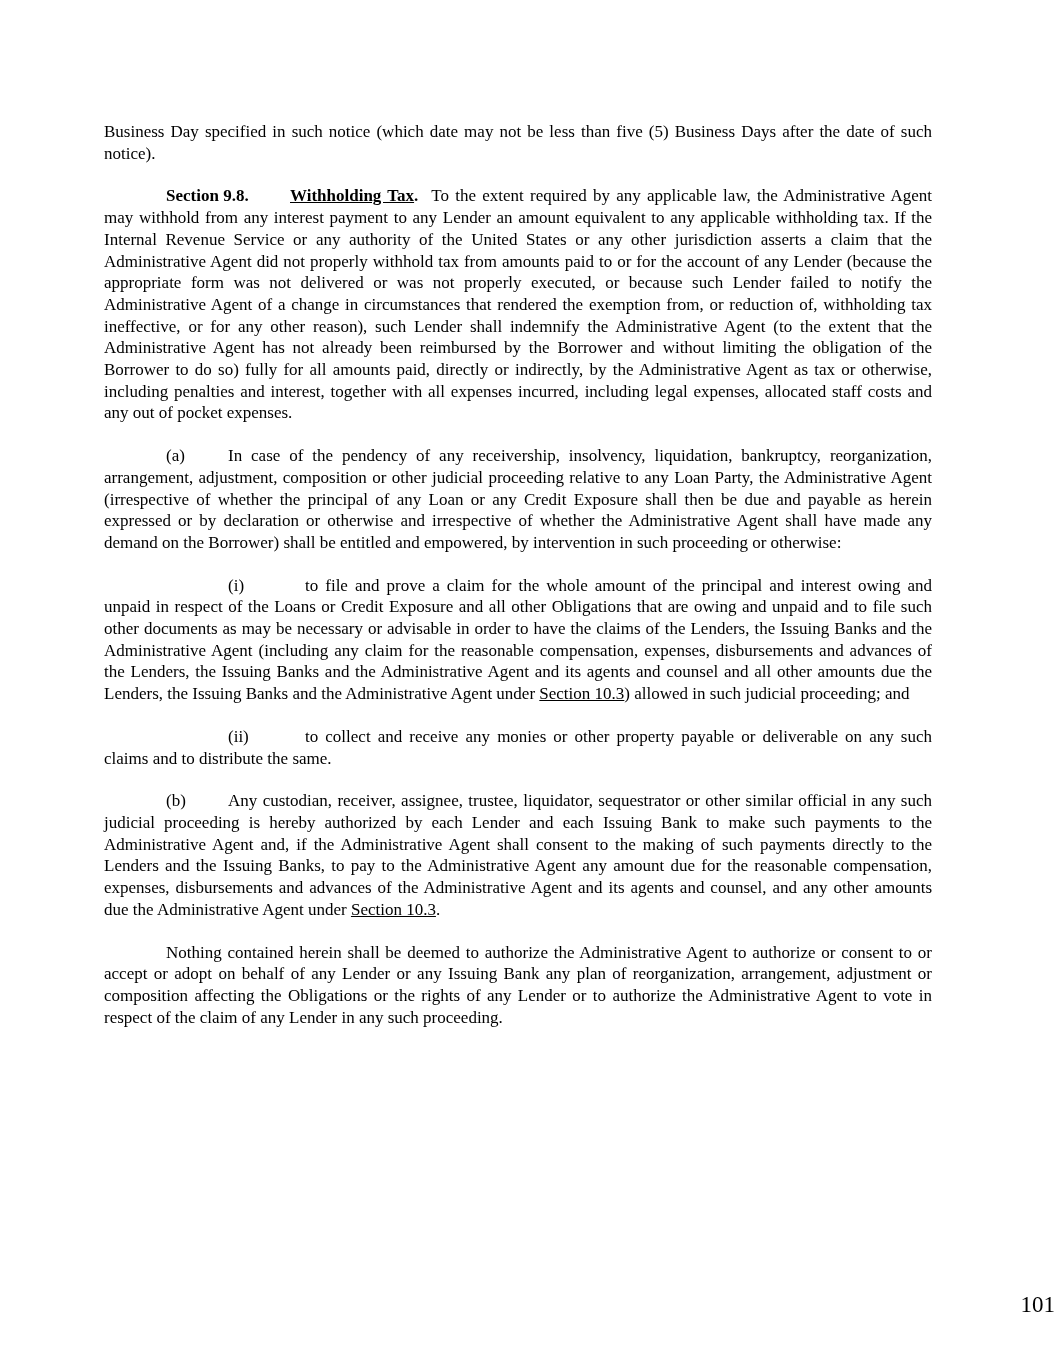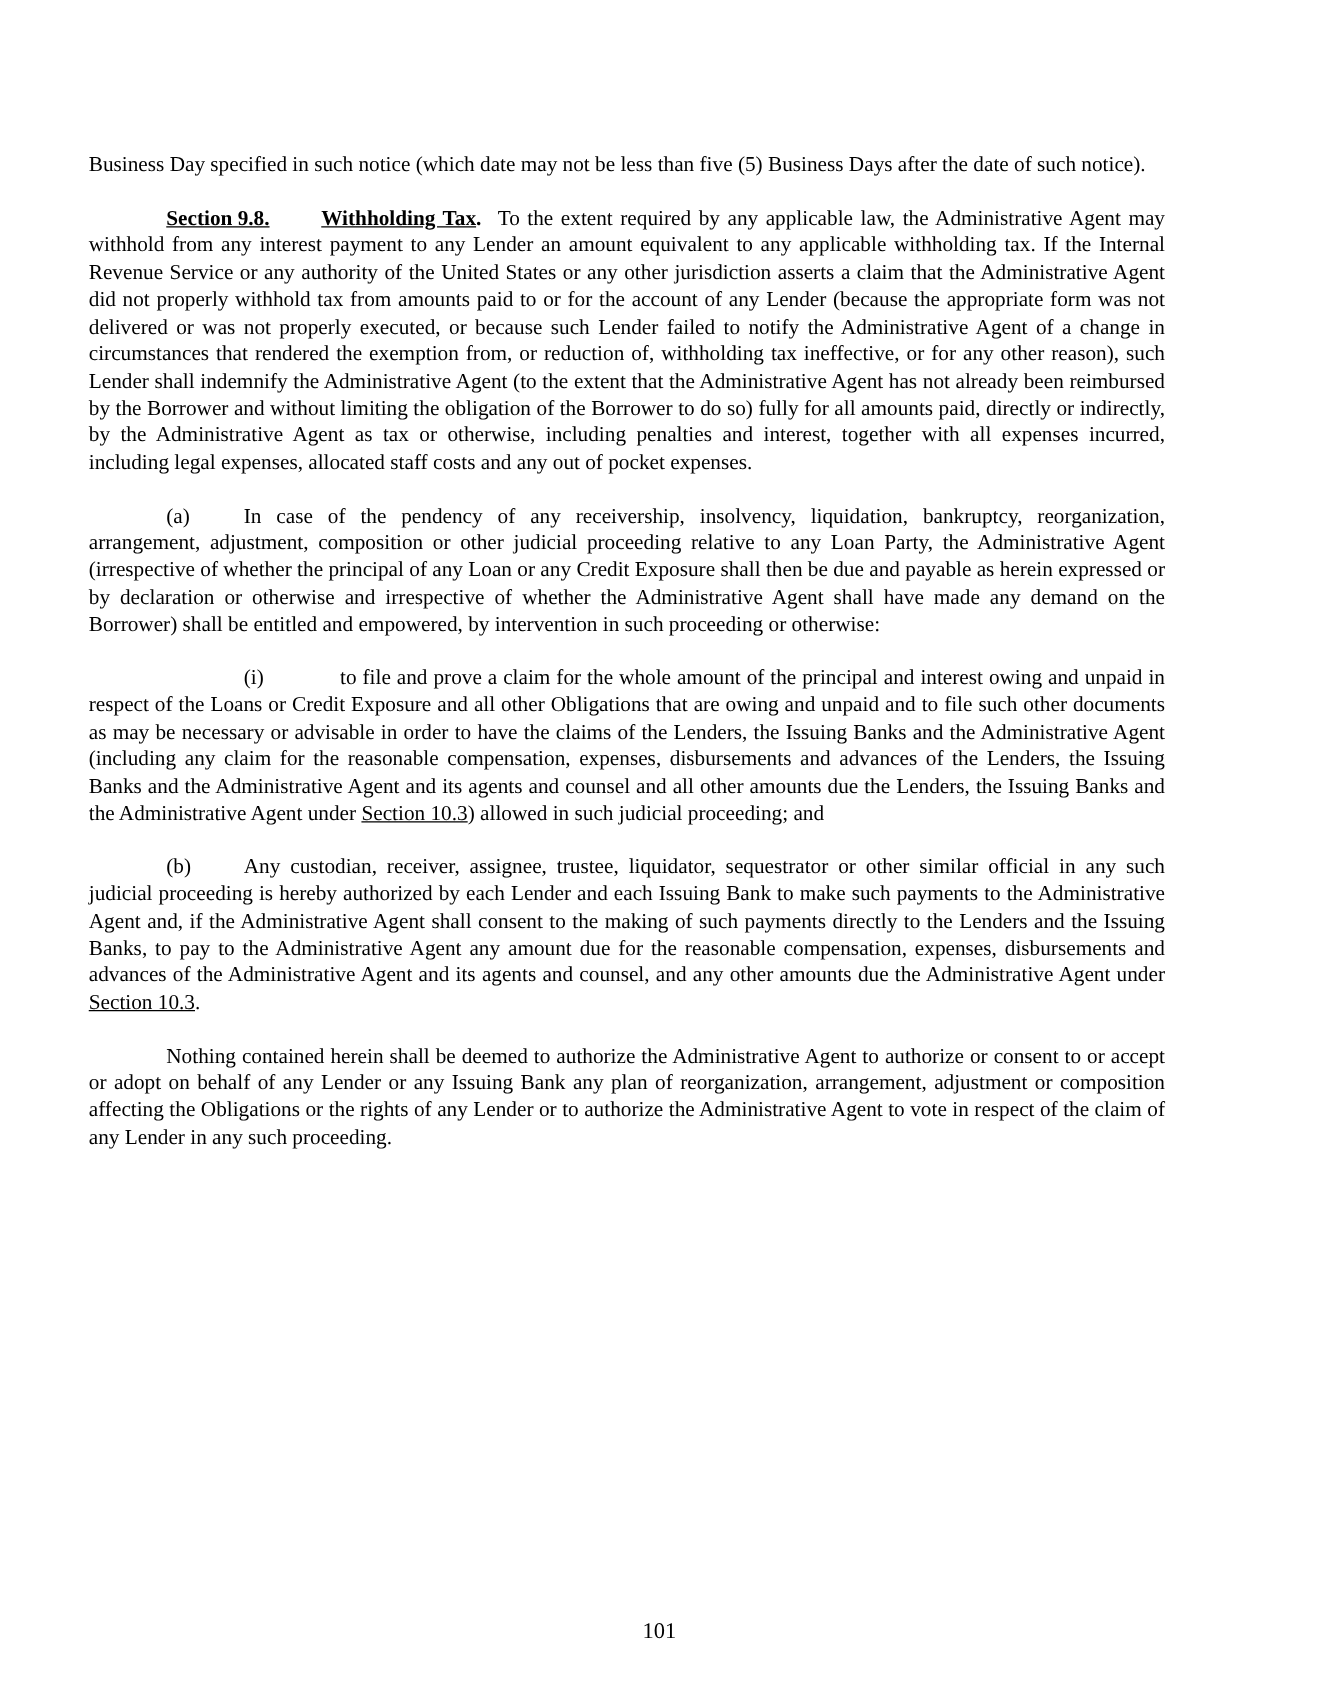--- a/index.html
+++ b/index.html
@@ -13,68 +13,69 @@
     position: relative;
     font-family: "Liberation Serif", serif;
     font-size: 17px;
     line-height: 21.7px;
     color: #000000;
   }
   .page {
     box-sizing: border-box;
     width: 1055px;
     height: 1365px;
-    padding: 121px 123px 0 71px;
+    padding: 121px 123px 0 104px;
     position: relative;
     border-radius: 25px;
   }
   p.para {
     margin: 21px 0 0 0;
     text-align: justify;
   }
   p.para.first {
     margin-top: 0;
   }
   
   .blk {
     margin-left: 62px;
   }
   
   .fl1 { text-indent: 62px; }   
   .fl2 { text-indent: 124px; }  
   
-  .tab124 { display: inline-block; width: 124px; text-indent: 0; text-decoration: underline; }
+  .tab124 { display: inline-block; width: 124px; text-indent: 0; }
   .tab62  { display: inline-block; width: 62px;  text-indent: 0; }
   .tab77  { display: inline-block; width: 77px;  text-indent: 0; }
   .gap    { display: inline-block; width: 13px; }
   .u { text-decoration: underline; }
   b { font-weight: bold; }
   .pagenum {
     position: absolute;
     top: 1294px;
     left: 0;
     width: 1055px;
-    text-align: center;
-    font-size: 18px;
+    text-align: right;
+    font-size: 23px;
   }
 </style>
 </head>
 <body>
 
 <div class="page">
 
   <p class="para first blk"><span class="t">Business Day specified in such notice (which date may not be less than five (5) Business Days after the date of such notice).</span></p>
 
   <p class="para fl1"><span class="tab124"><b>Section 9.8.</b></span><b class="u">Withholding Tax</b><b>.</b><span class="gap"></span><span class="t">To the extent required by any applicable law, the Administrative Agent may withhold from any interest payment to any Lender an amount equivalent to any applicable withholding tax.  If the Internal Revenue Service or any authority of the United States or any other jurisdiction asserts a claim that the Administrative Agent did not properly withhold tax from amounts paid to or for the account of any Lender (because the appropriate form was not delivered or was not properly executed, or because such Lender failed to notify the Administrative Agent of a change in circumstances that rendered the exemption from, or reduction of, withholding tax ineffective, or for any other reason), such Lender shall indemnify the Administrative Agent (to the extent that the Administrative Agent has not already been reimbursed by the Borrower and without limiting the obligation of the Borrower to do so) fully for all amounts paid, directly or indirectly, by the Administrative Agent as tax or otherwise, including penalties and interest, together with all expenses incurred, including legal expenses, allocated staff costs and any out of pocket expenses.</span></p>
 
 
   <p class="para blk fl1"><span class="tab62"><span>(a)</span></span><span class="t">In case of the pendency of any receivership, insolvency, liquidation, bankruptcy, reorganization, arrangement, adjustment, composition or other judicial proceeding relative to any Loan Party, the Administrative Agent (irrespective of whether the principal of any Loan or any Credit Exposure shall then be due and payable as herein expressed or by declaration or otherwise and irrespective of whether the Administrative Agent shall have made any demand on the Borrower) shall be entitled and empowered, by intervention in such proceeding or otherwise:</span></p>
 
   <p class="para blk fl2"><span class="tab77"><span>(i)</span></span><span class="t">to file and prove a claim for the whole amount of the principal and interest owing and unpaid in respect of the Loans or Credit Exposure and all other Obligations that are owing and unpaid and to file such other documents as may be necessary or advisable in order to have the claims of the Lenders, the Issuing Banks and the Administrative Agent (including any claim for the reasonable compensation, expenses, disbursements and advances of the Lenders, the Issuing Banks and the Administrative Agent and its agents and counsel and all other amounts due the Lenders, the Issuing Banks and the Administrative Agent under </span><span class="u">Section 10.3</span><span class="t">) allowed in such judicial proceeding; and</span></p>
 
+  <p class="para blk fl2"><span class="tab77"><span>(ii)</span></span><span class="t">to collect and receive any monies or other property payable or deliverable on any such claims and to distribute the same.</span></p>
 
   <p class="para blk fl1"><span class="tab62"><span>(b)</span></span><span class="t">Any custodian, receiver, assignee, trustee, liquidator, sequestrator or other similar official in any such judicial proceeding is hereby authorized by each Lender and each Issuing Bank to make such payments to the Administrative Agent and, if the Administrative Agent shall consent to the making of such payments directly to the Lenders and the Issuing Banks, to pay to the Administrative Agent any amount due for the reasonable compensation, expenses, disbursements and advances of the Administrative Agent and its agents and counsel, and any other amounts due the Administrative Agent under </span><span class="u">Section 10.3</span><span class="t">.</span></p>
 
   <p class="para fl1"><span class="t">Nothing contained herein shall be deemed to authorize the Administrative Agent to authorize or consent to or accept or adopt on behalf of any Lender or any Issuing Bank any plan of reorganization, arrangement, adjustment or composition affecting the Obligations or the rights of any Lender or to authorize the Administrative Agent to vote in respect of the claim of any Lender in any such proceeding.</span></p>
 
 
   <div class="pagenum">101</div>
 
 </div>
 

